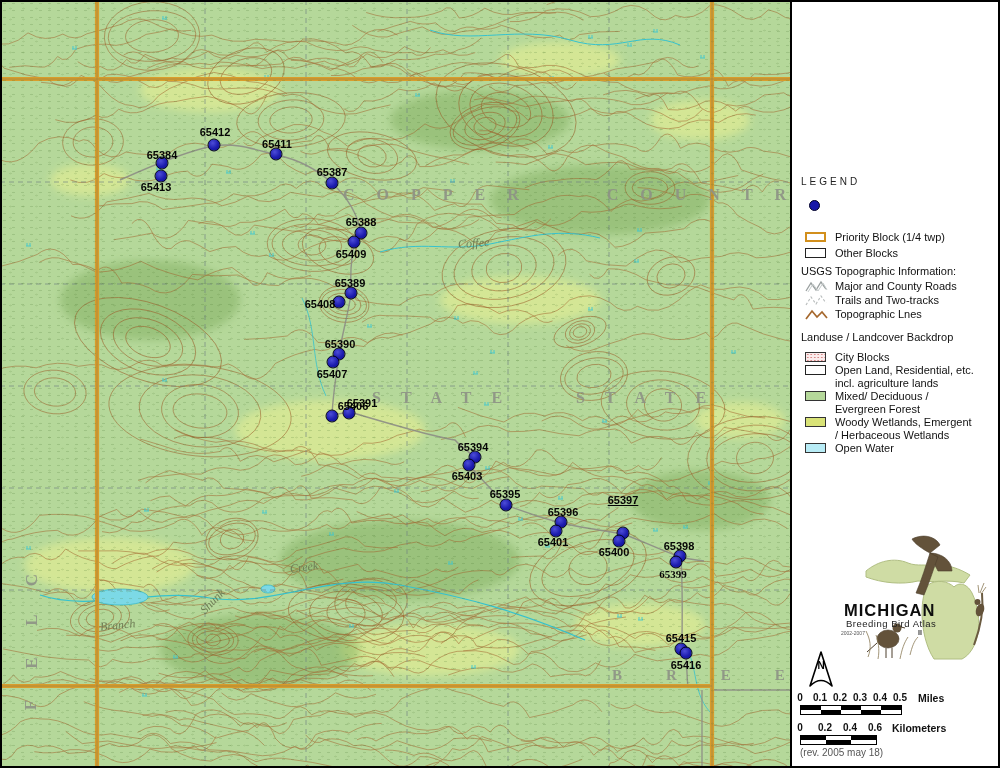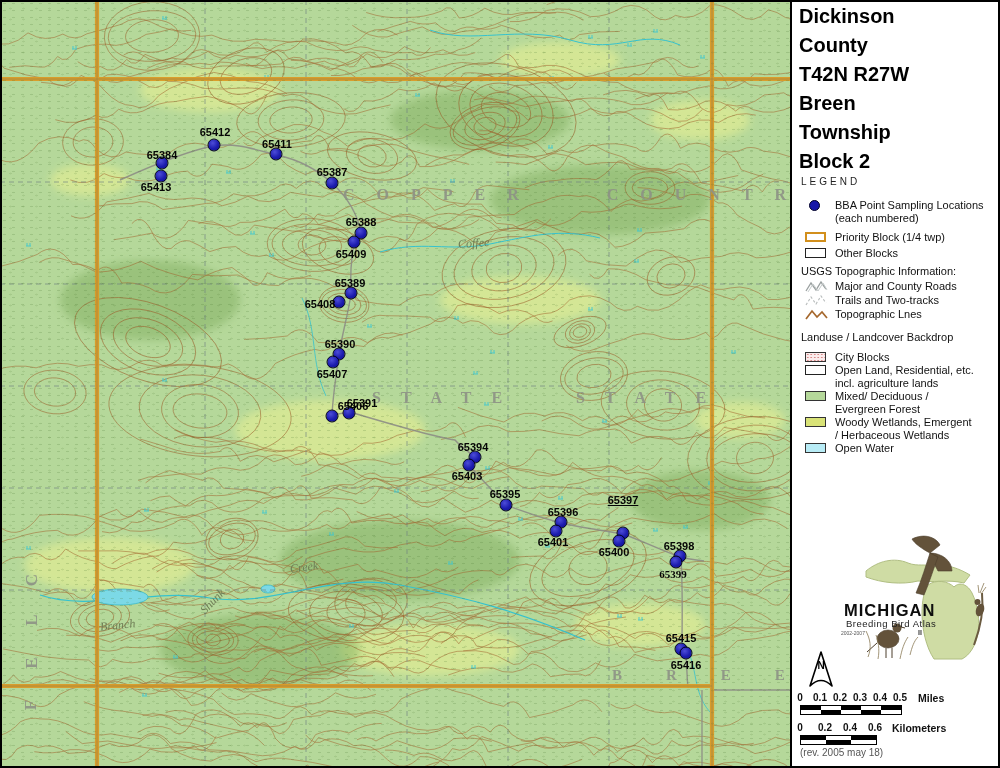--- a/index.html
+++ b/index.html
@@ -438,33 +438,26 @@
       <div class="pt" style="left: 681px; top: 649px;"></div>
       <div class="plabel" style="left: 681px; top: 638px;">65415</div>
       <div class="pt" style="left: 686px; top: 653px;"></div>
       <div class="plabel" style="left: 686px; top: 665px;">65416</div>
     </div>
 </div>
 
 <div id="divider"></div>
 
 <div id="panel">
-  <div class="title">Dickinson
-County
-T42N R27W
-Breen
-Township
-Block 2</div>
   <div class="legendhead">LEGEND</div>
 
   <div class="lrow" style="top:199px">
     <span class="sw">
         <span class="dot-sw"></span>
       </span>
-    <span><span>BBA Point Sampling Locations</span><br><span>(each numbered)</span></span>
   </div>
 
   <div class="lrow" style="top:231px">
     <span class="sw">
         <span class="priority-sw"></span>
       </span>
     <span>Priority Block (1/4 twp)</span>
   </div>
 
   <div class="lrow" style="top:247px">

